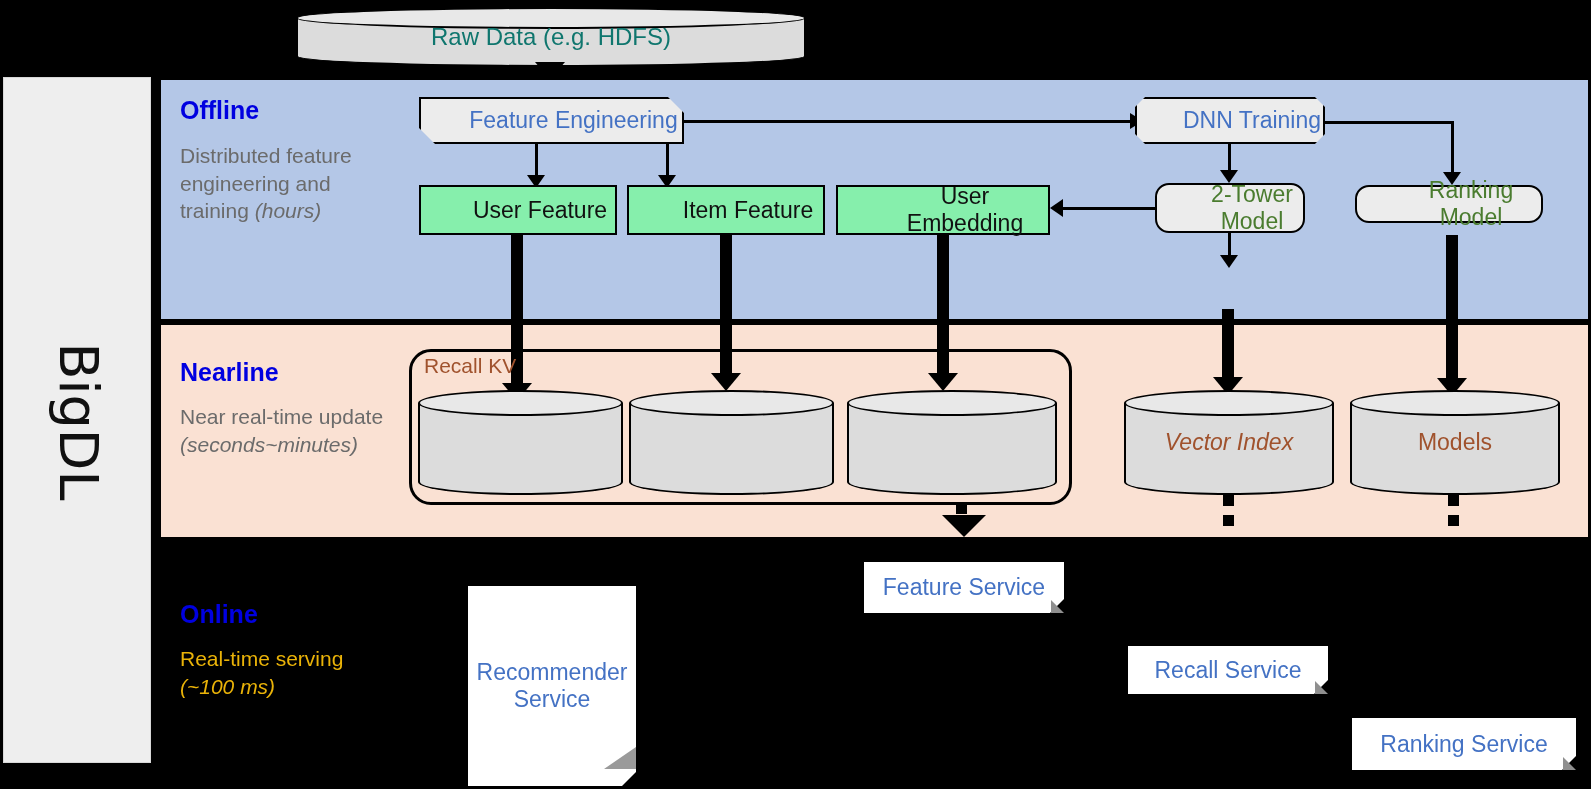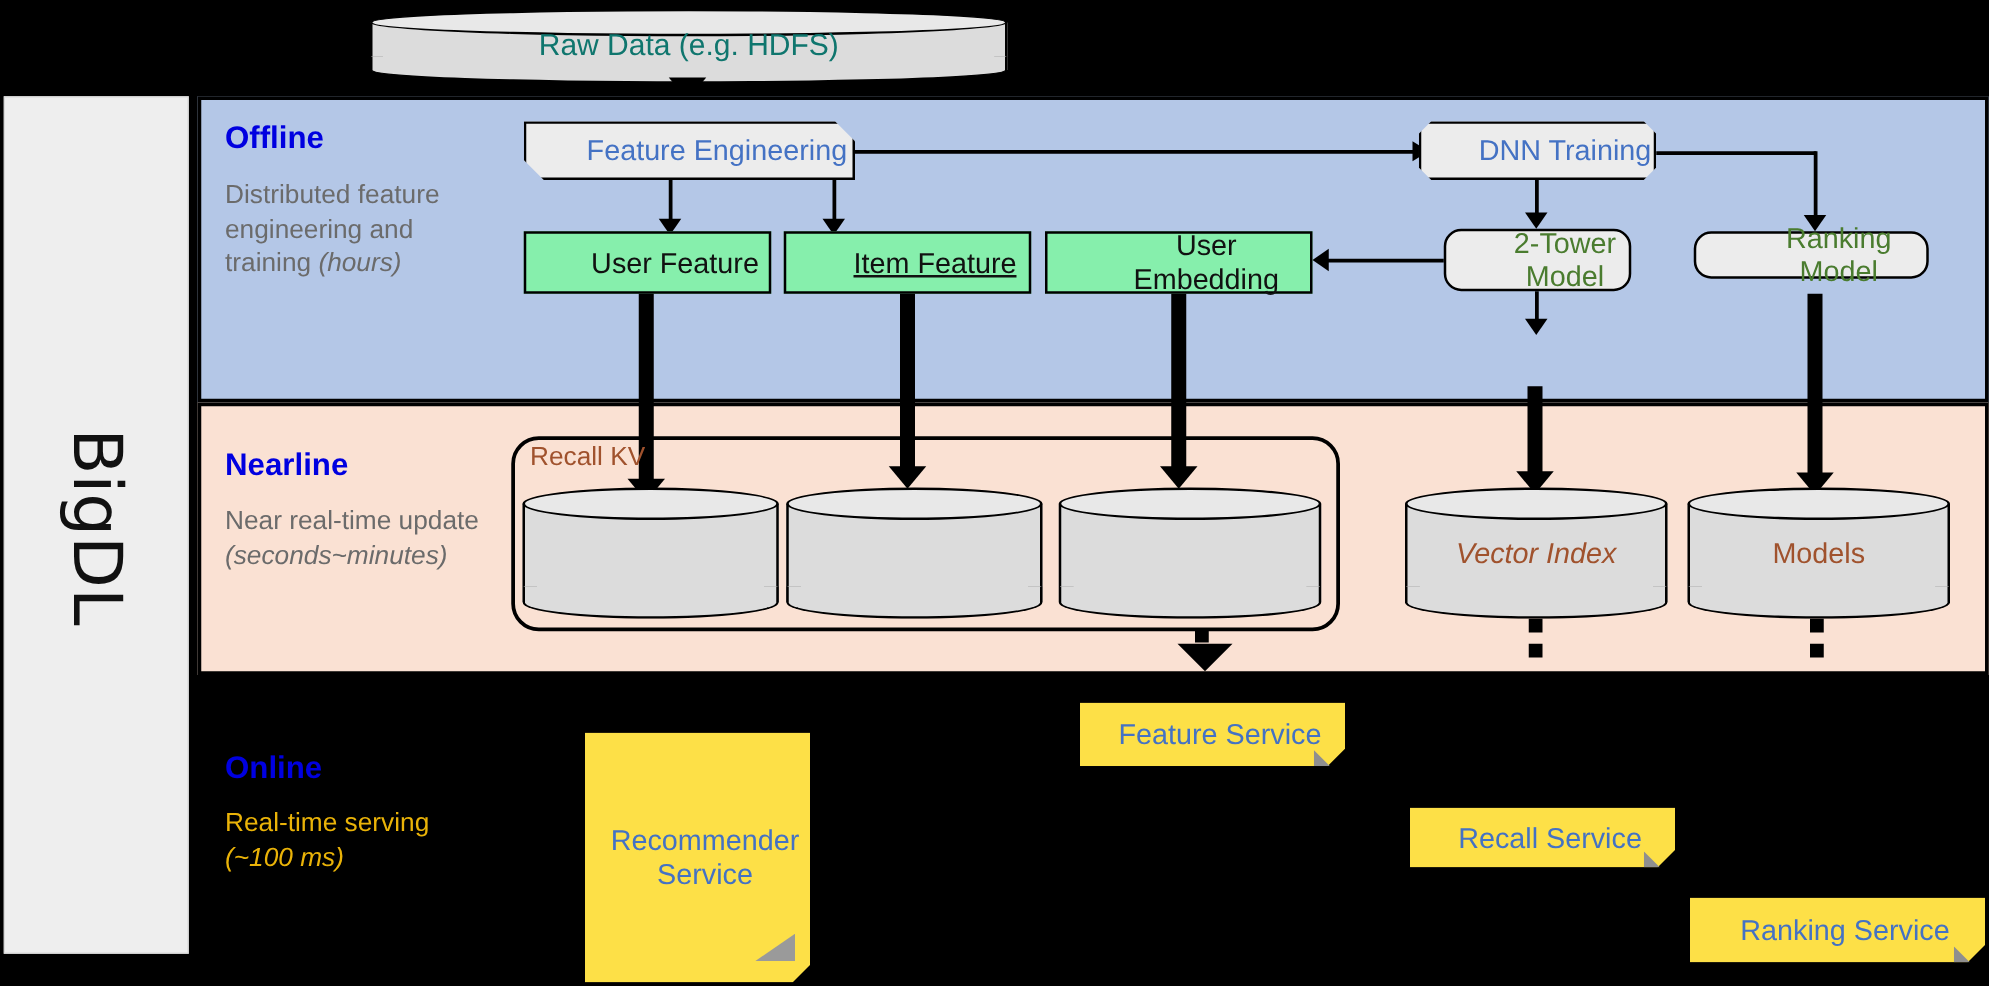--- a/index.html
+++ b/index.html
@@ -45,22 +45,22 @@
   #rawdata .body{top:11px;bottom:11px;background:#dcdcdc;border-left:2.5px solid #000;border-right:2.5px solid #000;}
   #rawdata .top{height:22px;background:#e8e8e8;}
   #rawdata .bot{height:22px;}
   #rawdata .lbl{font-size:24px;color:#0f766e;}
 
   
   #redis-group{position:absolute;left:409px;top:349px;width:663px;height:156px;border:3px solid #000;border-radius:22px;box-sizing:border-box;}
   #redis-kv-label{position:absolute;left:424px;top:354px;font-size:21px;color:#a0522d;z-index:4;}
 
   
-  .doc-service{position:absolute;background:#fde047;color:#4472c4;font-size:23px;display:flex;align-items:center;justify-content:center;text-align:center;
-     clip-path:polygon(0 0,100% 0,100% calc(100% - 14px),calc(100% - 14px) 100%,0 100%);padding-left:12px;}
+  .doc-service{position:absolute;background:#ffffff;color:#4472c4;font-size:23px;display:flex;align-items:center;justify-content:center;text-align:center;
+     clip-path:polygon(0 0,100% 0,100% calc(100% - 14px),calc(100% - 14px) 100%,0 100%);}
   .doc-fold{position:absolute;width:14px;height:14px;background:#b0b0b0;
      clip-path:polygon(0 0,100% 100%,0 100%);}
 
   
   .ln-v{position:absolute;background:#000;}
   .ln-h{position:absolute;background:#000;}
   .arrow-d{position:absolute;width:0;height:0;border-left:9px solid transparent;border-right:9px solid transparent;border-top:13px solid #000;}
   .arrow-d.fat{border-left-width:15px;border-right-width:15px;border-top-width:18px;}
   .arrow-d.xfat{border-left-width:22px;border-right-width:22px;border-top-width:22px;}
   .arrow-l{position:absolute;width:0;height:0;border-top:9px solid transparent;border-bottom:9px solid transparent;border-right:13px solid #000;}
@@ -113,21 +113,21 @@
   <div class="ln-v" style="left:1228px;top:144px;width:2.5px;height:30px;"></div>
   <div class="arrow-d" style="left:1220px;top:170px;"></div>
 
   <div class="ln-h" style="left:1325px;top:121px;width:128px;height:2.5px;"></div>
   <div class="ln-v" style="left:1451px;top:121px;width:2.5px;height:55px;"></div>
   <div class="arrow-d" style="left:1443px;top:172px;"></div>
 
   <div class="node grey-box" style="left:419px;top:185px;width:198px;height:50px;">
     <span>User Feature</span>
   </div>
-  <div class="node grey-box" style="left:627px;top:185px;width:198px;height:50px;text-decoration:underline;">
+  <div class="node grey-box" style="left:627px;top:185px;width:198px;height:50px;">
     <span>Item Feature</span>
   </div>
   <div class="node grey-box" style="left:836px;top:185px;width:214px;height:50px;">
     <span>User Embedding</span>
   </div>
 
   <div class="node proc-round" style="left:1155px;top:183px;width:150px;height:50px;">
     <span>2-Tower Model</span>
   </div>
 

